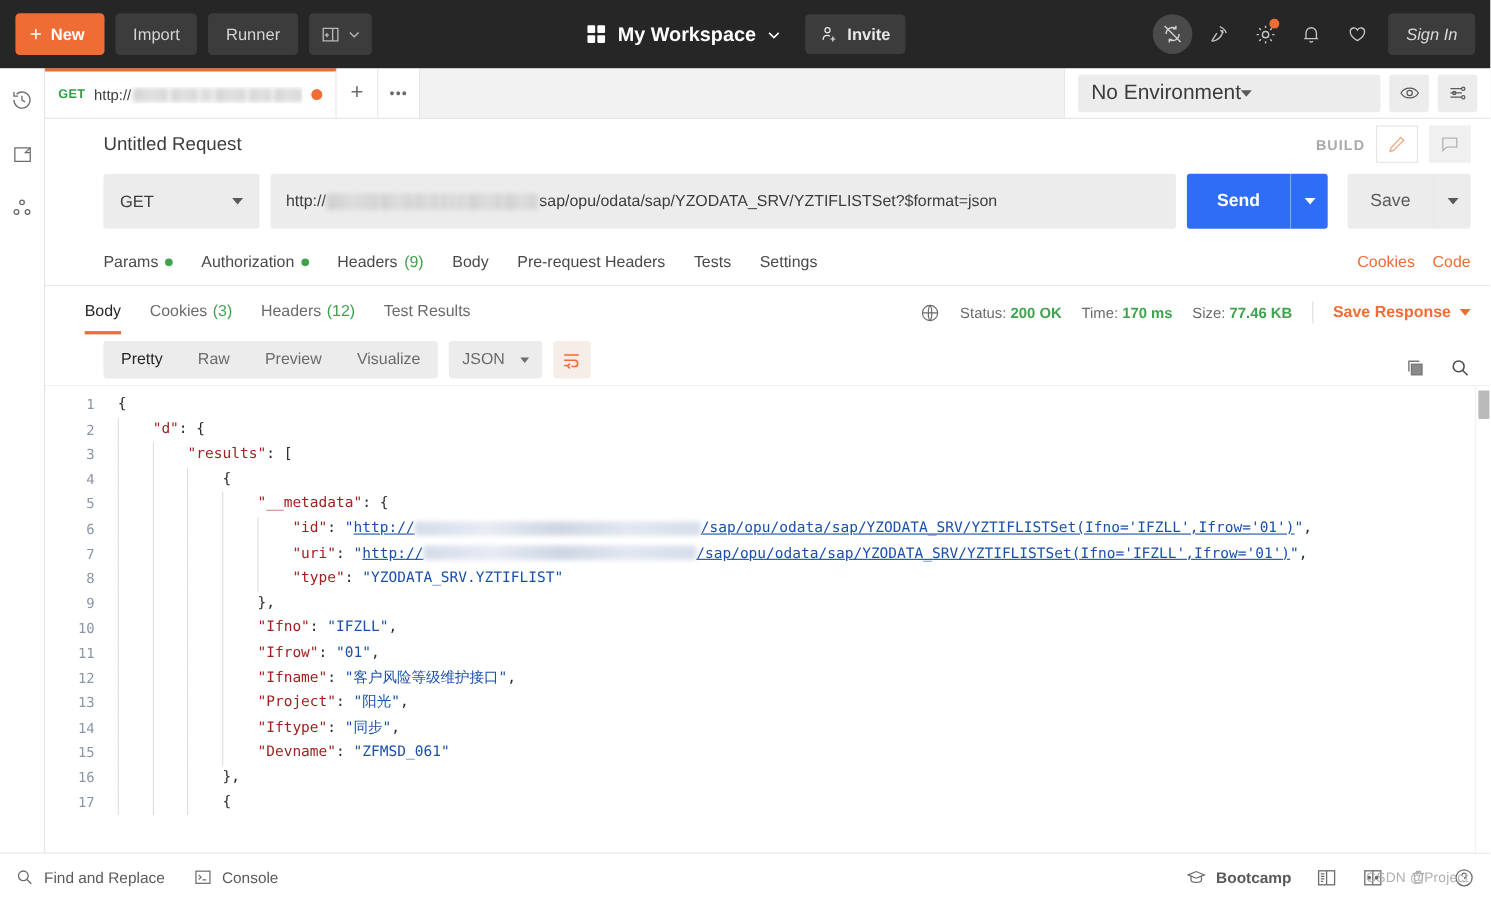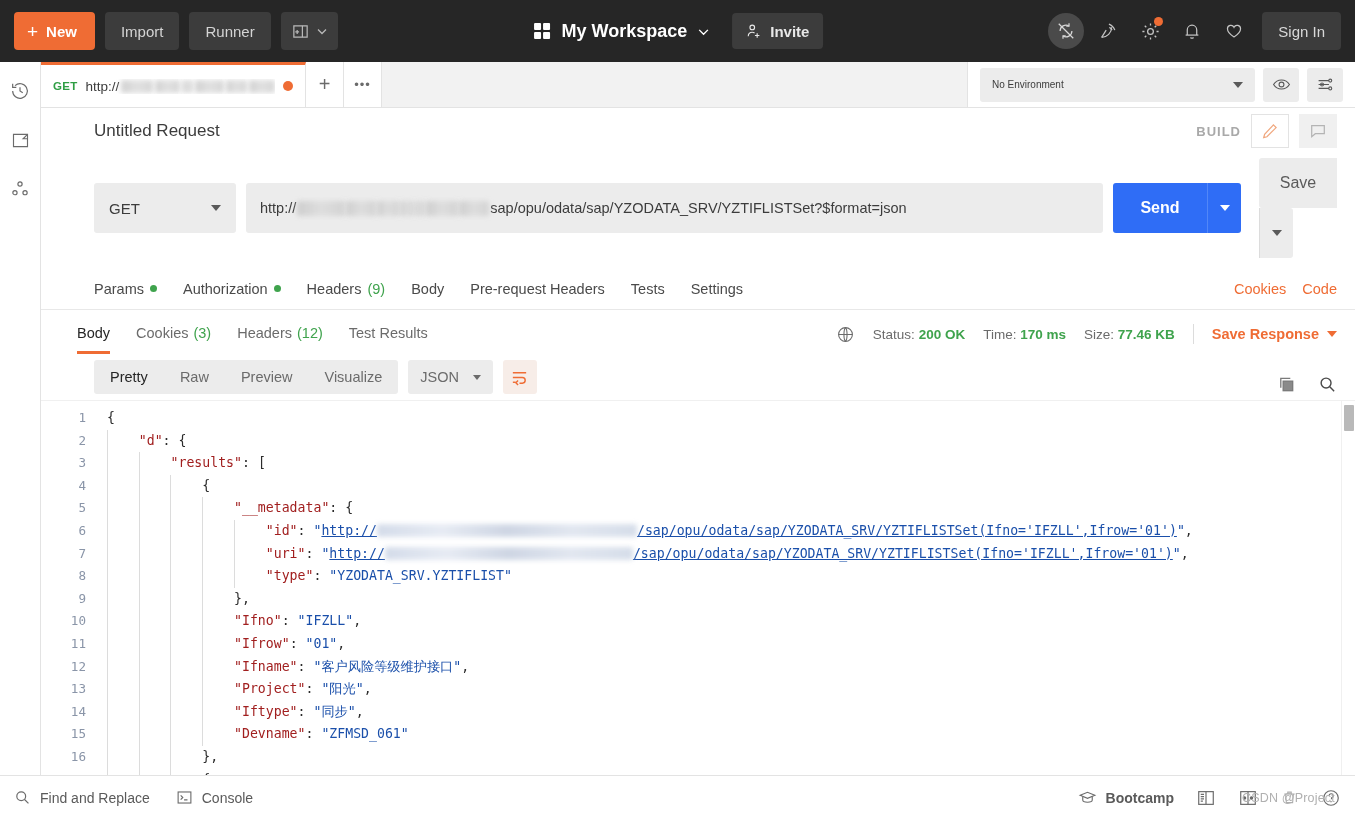--- a/index.html
+++ b/index.html
@@ -55,21 +55,21 @@
     position: relative;
   }
   .tr-icon.active { background: #4a4a4a; }
   .dot-badge {
     position: absolute; top: 4px; right: 5px; width: 9px; height: 9px;
     border-radius: 50%; background: #ef6c34;
   }
   .btn-signin {
     background: #3c3c3c; color: #d9d9d9; border-radius: 4px; height: 38px;
     padding: 0 16px; display: flex; align-items: center; font-size: 15px;
-    margin-left: 4px; cursor: pointer;
+    margin-left: 4px; cursor: pointer; font-style: italic;
   }
 
   
   .mainrow { flex: 1; display: flex; min-height: 0; }
   .railbar {
     width: 41px; flex: 0 0 41px; background: #fff;
     border-right: 1px solid #e3e3e3; padding-top: 16px;
     display: flex; flex-direction: column; align-items: center; gap: 23px;
   }
   .rail-item { width: 26px; height: 26px; display: flex; align-items: center; justify-content: center; cursor: pointer; }
@@ -103,22 +103,22 @@
   }
   .tab-more { font-size: 13px; letter-spacing: 1px; }
   .tabstrip-rest { flex: 1; background: #f2f2f2; }
 
   .envbar {
     width: 388px; flex: 0 0 388px; border-left: 1px solid #e3e3e3;
     background: #fff; display: flex; align-items: center; gap: 8px; padding: 0 12px;
   }
   .env-select {
     flex: 1; height: 34px; background: #ececec; border-radius: 3px;
-    display: flex; align-items: center; justify-content: space-between;
-    padding: 0 12px; font-size: 10px; color: #3c3c3c; cursor: pointer;
+    display: flex; align-items: center; 
+    padding: 0 12px; font-size: 19px; color: #3c3c3c; cursor: pointer;
   }
   .env-icon-btn {
     width: 36px; height: 34px; background: #ececec; border-radius: 3px;
     display: flex; align-items: center; justify-content: center; cursor: pointer;
   }
   .caret { width: 0; height: 0; border-left: 5px solid transparent; border-right: 5px solid transparent; border-top: 6px solid #5a5a5a; }
   .caret-sm { width: 0; height: 0; border-left: 4px solid transparent; border-right: 4px solid transparent; border-top: 5px solid #6b6b6b; }
 
   
   .req-title-row {
@@ -151,21 +151,21 @@
     background: #2f6df6; color: #fff; height: 50px; width: 94px;
     display: flex; align-items: center; justify-content: center;
     font-size: 16px; font-weight: 700; border-radius: 3px 0 0 3px; cursor: pointer;
   }
   .btn-send-caret {
     background: #2f6df6; width: 34px; height: 50px; border-radius: 0 3px 3px 0;
     display: flex; align-items: center; justify-content: center;
     border-left: 1px solid #5287f8; cursor: pointer;
   }
   .caret-w { width: 0; height: 0; border-left: 5px solid transparent; border-right: 5px solid transparent; border-top: 6px solid #fff; }
-  .save-group { display: flex; margin-left: 8px; flex-direction: column; }
+  .save-group { display: flex; margin-left: 8px; }
   .btn-save {
     background: #ececec; color: #5a5a5a; height: 50px; width: 78px;
     display: flex; align-items: center; justify-content: center;
     font-size: 16px; border-radius: 3px 0 0 3px; cursor: pointer;
   }
   .btn-save-caret {
     background: #ececec; width: 34px; height: 50px; border-radius: 0 3px 3px 0;
     display: flex; align-items: center; justify-content: center;
     border-left: 1px solid #dcdcdc; cursor: pointer;
   }

